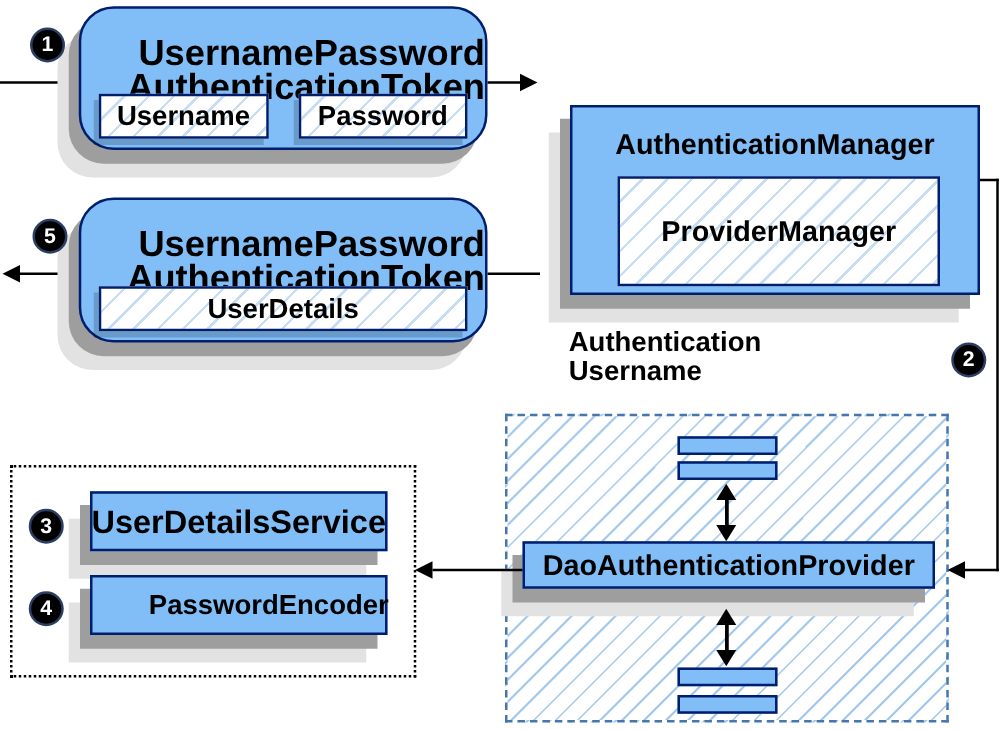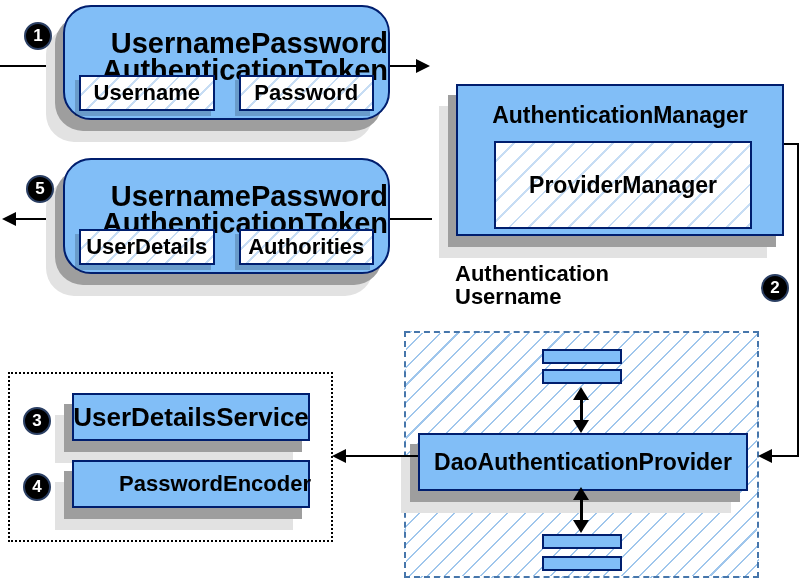--- a/index.html
+++ b/index.html
@@ -79,41 +79,40 @@
   <div class="head head-left" style="left:2px;top:212px;"></div>
   <div class="badge" style="left:26px;top:175px;">5</div>
 
   <div class="node rounded shadowed" style="left:63px;top:158px;width:327px;height:116px;">
     <div class="token-title">
       <div>UsernamePassword</div>
       <div>AuthenticationToken</div>
     </div>
     <div class="fields">
       <div class="fieldbox">UserDetails</div>
-      <div class="fieldbox">Authorities</div>
     </div>
   </div>
 
   <div class="plabel" style="left:455px;top:262px;width:240px;">
     <div>Authentication</div>
     <div>Username</div>
   </div>
 
   <div class="dashedbox" style="left:404px;top:331px;width:355px;height:247px;"></div>
 
   <div class="bar" style="left:542px;top:349px;"></div>
   <div class="bar" style="left:542px;top:369px;"></div>
 
   <div class="varrow" style="left:573px;top:387px;height:46px;">
     <div class="vhead-up"></div>
     <div class="vshaft"></div>
     <div class="vhead-down"></div>
   </div>
 
-  <div class="node shadowed centered" style="left:418px;top:433px;width:330px;height:58px;font-size:23px;">DaoAuthenticationProvider</div>
+  <div class="node shadowed centered" style="left:418px;top:433px;width:330px;height:38px;font-size:23px;">DaoAuthenticationProvider</div>
 
   <div class="line lh above" style="left:346px;top:455px;width:72px;"></div>
   <div class="head head-left" style="left:332px;top:449px;"></div>
 
   <div class="varrow" style="left:573px;top:487px;height:46px;">
     <div class="vhead-up"></div>
     <div class="vshaft"></div>
     <div class="vhead-down"></div>
   </div>
 

